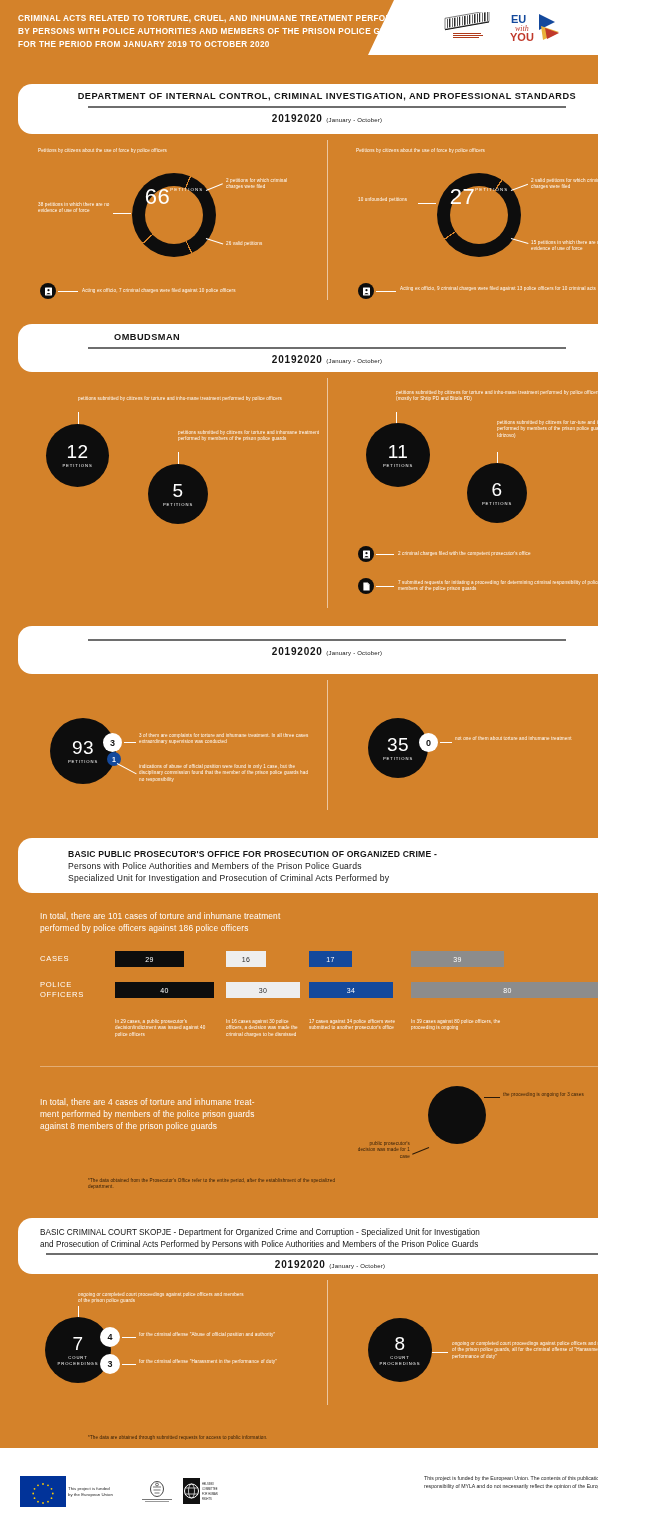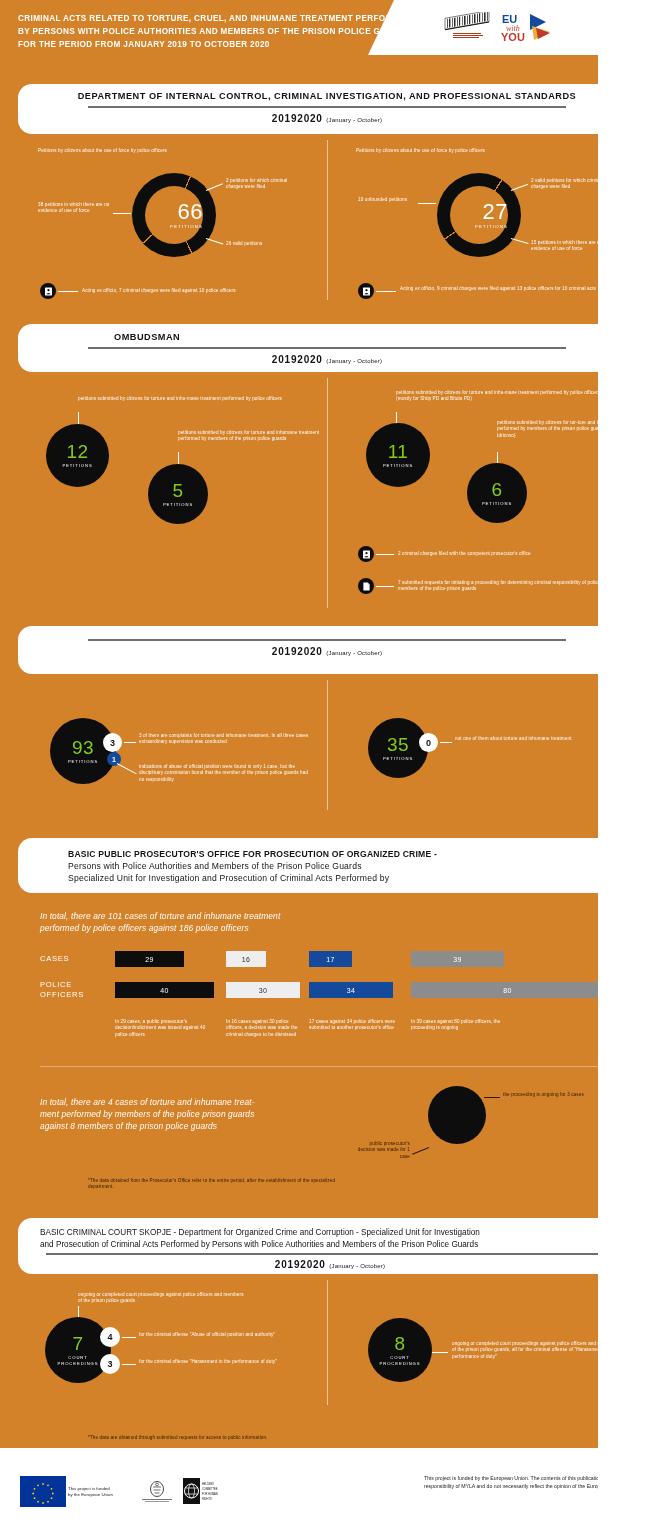--- a/index.html
+++ b/index.html
@@ -43,21 +43,21 @@
   .hdr-line { display: block; }
 
   
   #logo-ministry {
     position: absolute;
     right: 105px; top: 12px;
     width: 52px; height: 30px;
   }
   #logo-euwithyou {
     position: absolute;
-    right: 36px; top: 10px;
+    right: 27px; top: 10px;
     width: 62px; height: 34px;
   }
 
   
   .panel {
     position: absolute;
     left: 18px;
     width: 618px;
     background: #ffffff;
     border-radius: 14px;
@@ -99,41 +99,41 @@
   }
 
   
   .wtext {
     position: absolute;
     color: #ffffff;
     font-size: 4.6px;
     line-height: 6.4px;
     letter-spacing: 0.12px;
   }
-  .wtext.big { font-size: 8.4px; line-height: 12px; font-style: italic; }
+  .wtext.big { font-size: 8.4px; line-height: 12px; }
   .dark { color: #2b1a08; }
 
   
   .lline {
     position: absolute;
     background: #ffffff;
     height: 1px;
   }
   .lline.v { width: 1px; height: auto; }
   .lline.dk { background: #2b1a08; }
 
   
   .donut { position: absolute; border-radius: 50%; }
   .donut-hole {
     position: absolute;
     border-radius: 50%;
     background: #d4822a;
     display: flex;
-    flex-direction: column;
-    align-items: flex-end;
+    flex-direction: row;
+    align-items: flex-start;
     justify-content: center;
   }
   .donut-num {
     color: #ffffff;
     font-size: 22px;
     font-weight: normal;
     line-height: 22px;
     letter-spacing: 0.5px;
   }
   .donut-lbl {
@@ -147,21 +147,21 @@
   .bubble {
     position: absolute;
     border-radius: 50%;
     background: #0d0d0d;
     display: flex;
     flex-direction: column;
     align-items: center;
     justify-content: center;
   }
   .bubble .num {
-    color: #84cc16;
+    color: #ffffff;
     font-size: 19px;
     line-height: 20px;
     letter-spacing: 0.5px;
   }
   .bubble .cap {
     color: #ffffff;
     font-size: 4.2px;
     letter-spacing: 0.9px;
     margin-top: 1px;
     text-align: center;

